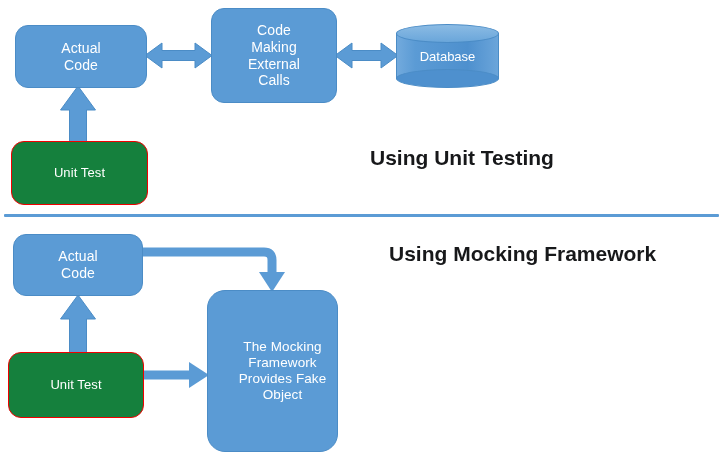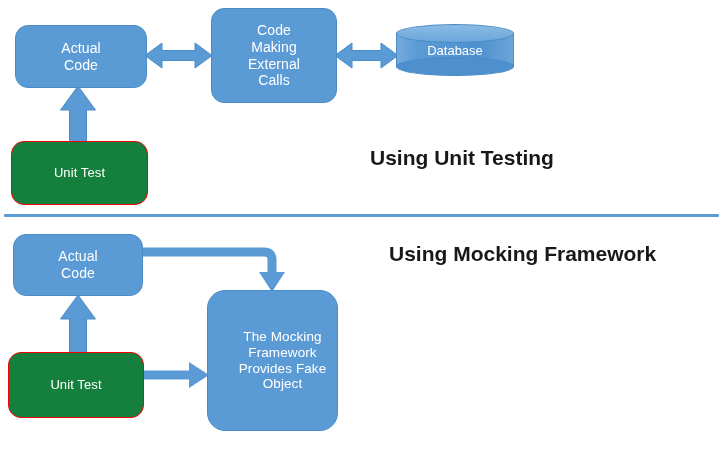--- a/index.html
+++ b/index.html
@@ -156,21 +156,21 @@
 Code</span>
   </div>
 
   <div class="box box-blue" style="left:211px; top:8px; width:126px; height:95px; font-size:14px;">
     <span class="label">Code
 Making
 External
 Calls</span>
   </div>
 
-  <div class="cylinder" style="left:396px; top:24px; width:103px; height:52px;padding-left:15px;">
+  <div class="cylinder" style="left:396px; top:24px; width:103px; height:64px;">
     <div class="cyl-body"></div>
     <div class="cyl-bottom"></div>
     <div class="cyl-top"></div>
     <div class="cyl-label">Database</div>
   </div>
 
   <div class="box box-red" style="left:11px; top:141px; width:137px; height:64px; font-size:13px;">
     <span class="label">Unit Test</span>
   </div>
 
@@ -178,21 +178,21 @@
     <span>Using Unit Testing</span>
   </div>
 
   <div class="divider" style="top:214px;"></div>
 
   <div class="box box-blue" style="left:13px; top:234px; width:130px; height:62px; font-size:14px;">
     <span class="label">Actual
 Code</span>
   </div>
 
-  <div class="box box-blue" style="left:207px; top:290px; width:131px; height:141px; font-size:13.5px; border-radius:18px;padding-left:20px;">
+  <div class="box box-blue" style="left:207px; top:290px; width:131px; height:162px; font-size:13.5px; border-radius:18px;padding-left:20px;">
     <span class="label">The Mocking
 Framework
 Provides Fake
 Object</span>
   </div>
 
   <div class="box box-red" style="left:8px; top:352px; width:136px; height:66px; font-size:13px;">
     <span class="label">Unit Test</span>
   </div>
 

